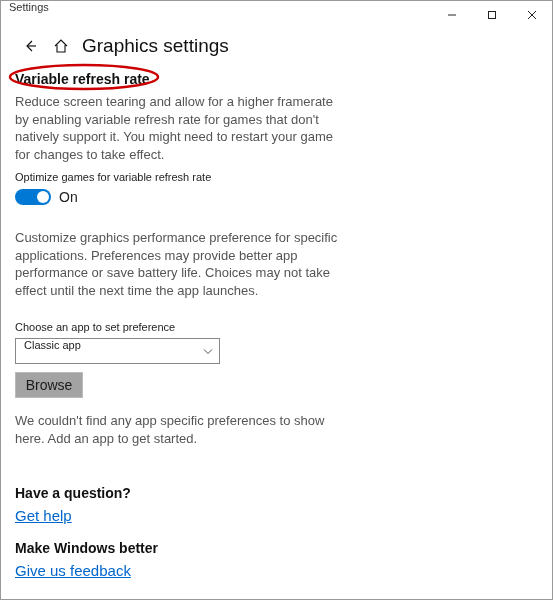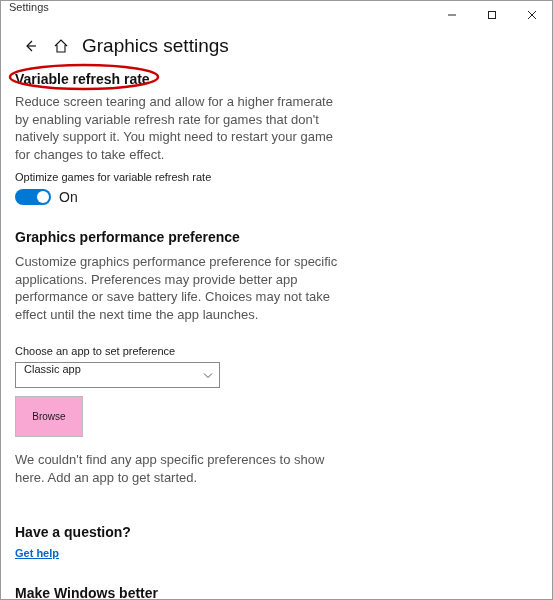--- a/index.html
+++ b/index.html
@@ -73,27 +73,27 @@
     .field-label { font-size: 11px; color: #222; margin-bottom: 5px; }
     .select-box {
       width: 205px; height: 26px;
       border: 1px solid #888; background: #fff;
       display: flex; align-items: flex-start; padding: 0 8px;
       font-size: 11px; position: relative; margin-bottom: 8px;
     }
     .select-chevron { position: absolute; right: 6px; top: 50%; transform: translateY(-50%); color: #555; font-size: 10px; }
     
     .browse-btn {
-      width: 68px; height: 41px;
-      border: 1px solid #bbb; background: #f9a8d4;
-      font-size: 10px; display: flex; align-items: center; justify-content: center;
+      width: 68px; height: 26px;
+      border: 1px solid #bbb; background: #a3a3a3;
+      font-size: 14px; display: flex; align-items: center; justify-content: center;
       margin-bottom: 14px;
     }
     
-    .link { font-size: 11px; color: #0066cc; margin-bottom: 26px; display: inline-block; font-weight: bold; }
+    .link { font-size: 15px; color: #0066cc; margin-bottom: 16px; display: inline-block; }
     
     .spacer-lg { height: 30px; }
     .spacer-md { height: 14px; }
   </style>
 </head>
 <body>
 
 <div class="titlebar">
   <span class="titlebar-text">Settings</span>
   <div class="win-controls">
@@ -142,21 +142,20 @@
 
   <div class="desc">Reduce screen tearing and allow for a higher framerate by enabling variable refresh rate for games that don't natively support it. You might need to restart your game for changes to take effect.</div>
   <div class="subdesc">Optimize games for variable refresh rate</div>
   <div class="toggle-row">
     <div class="toggle">
       <div class="toggle-knob"></div>
     </div>
     <span class="toggle-label">On</span>
   </div>
 
-  <div class="section-hdr" style="margin-bottom:8px;">Graphics performance preference</div>
   <div class="desc">Customize graphics performance preference for specific applications. Preferences may provide better app performance or save battery life. Choices may not take effect until the next time the app launches.</div>
 
   <div class="spacer-md"></div>
 
   <div class="field-label">Choose an app to set preference</div>
   <div class="select-box">
     <span>Classic app</span>
     <span class="select-chevron">
       <svg width="10" height="6" viewBox="0 0 10 6">
           <path d="M1 1 L5 5 L9 1" fill="none" stroke="#555" stroke-width="1"></path>

